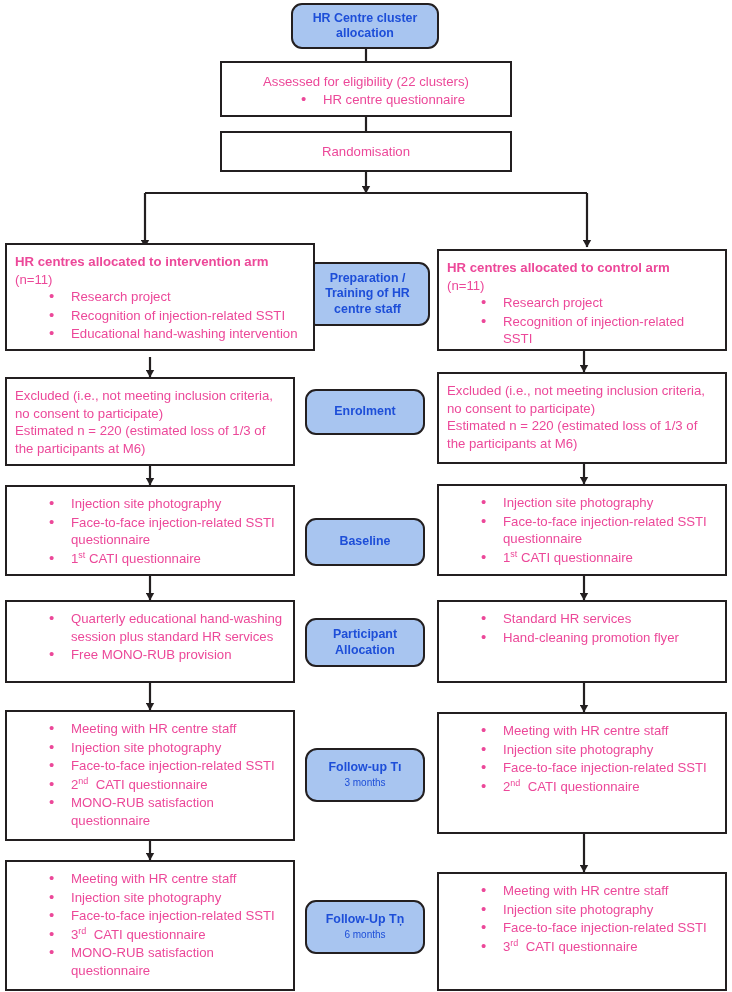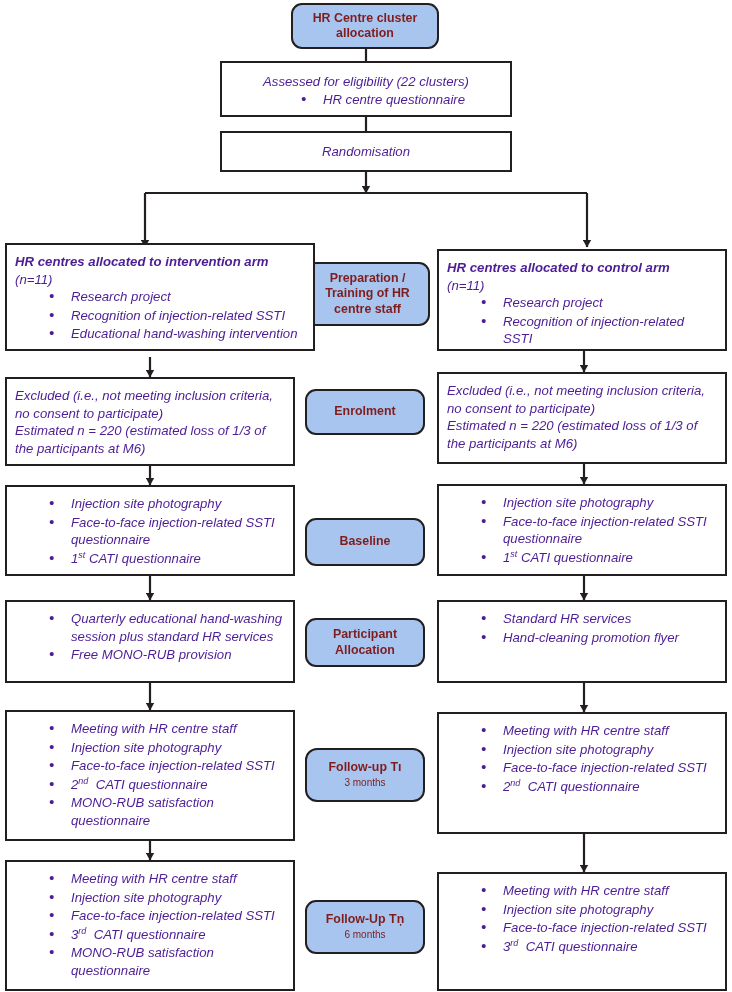--- a/index.html
+++ b/index.html
@@ -18,24 +18,23 @@
     position: absolute;
     left: 0; top: 0;
     width: 732px;
     height: 992px;
   }
   .box {
     position: absolute;
     box-sizing: border-box;
     border: 2px solid #231f20;
     background: #ffffff;
-    color: #4c1d95;
+    color: #ec4899;
     font-size: 13.2px;
     line-height: 17.5px;
-    font-style: italic;
   }
   .box .lead {
     margin: 0;
     padding: 0;
   }
   .box .lead.bold {
     font-weight: bold;
   }
   .box ul {
     margin: 0;
@@ -74,21 +73,21 @@
   .box.topcentered ul {
     text-align: left;
     display: inline-block;
   }
   .stage {
     position: absolute;
     box-sizing: border-box;
     border: 2px solid #231f20;
     border-radius: 11px;
     background: #a8c5f0;
-    color: #7f1d1d;
+    color: #1d4ed8;
     font-size: 12.4px;
     line-height: 15.5px;
     display: flex;
     flex-direction: column;
     align-items: center;
     justify-content: center;
     text-align: center;
   }
   .stage .stage-title {
     font-weight: bold;

